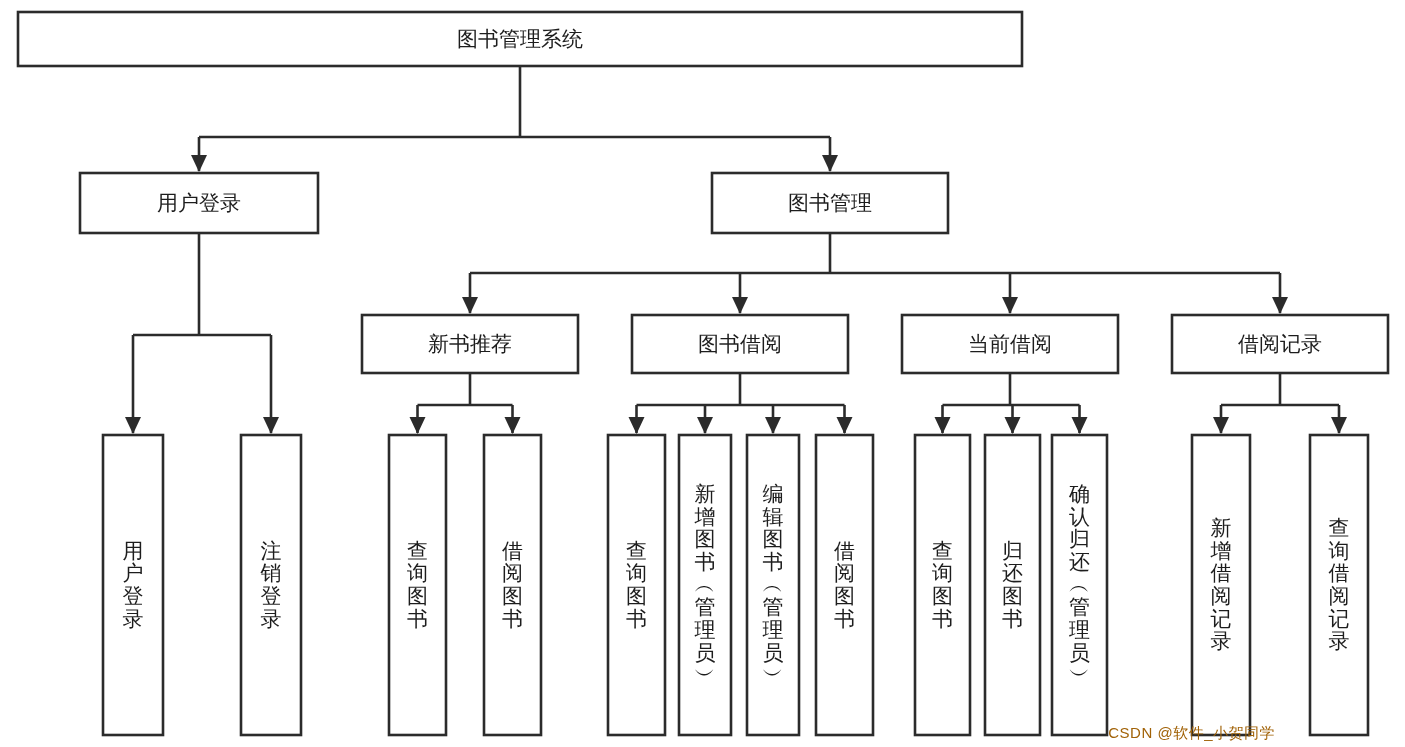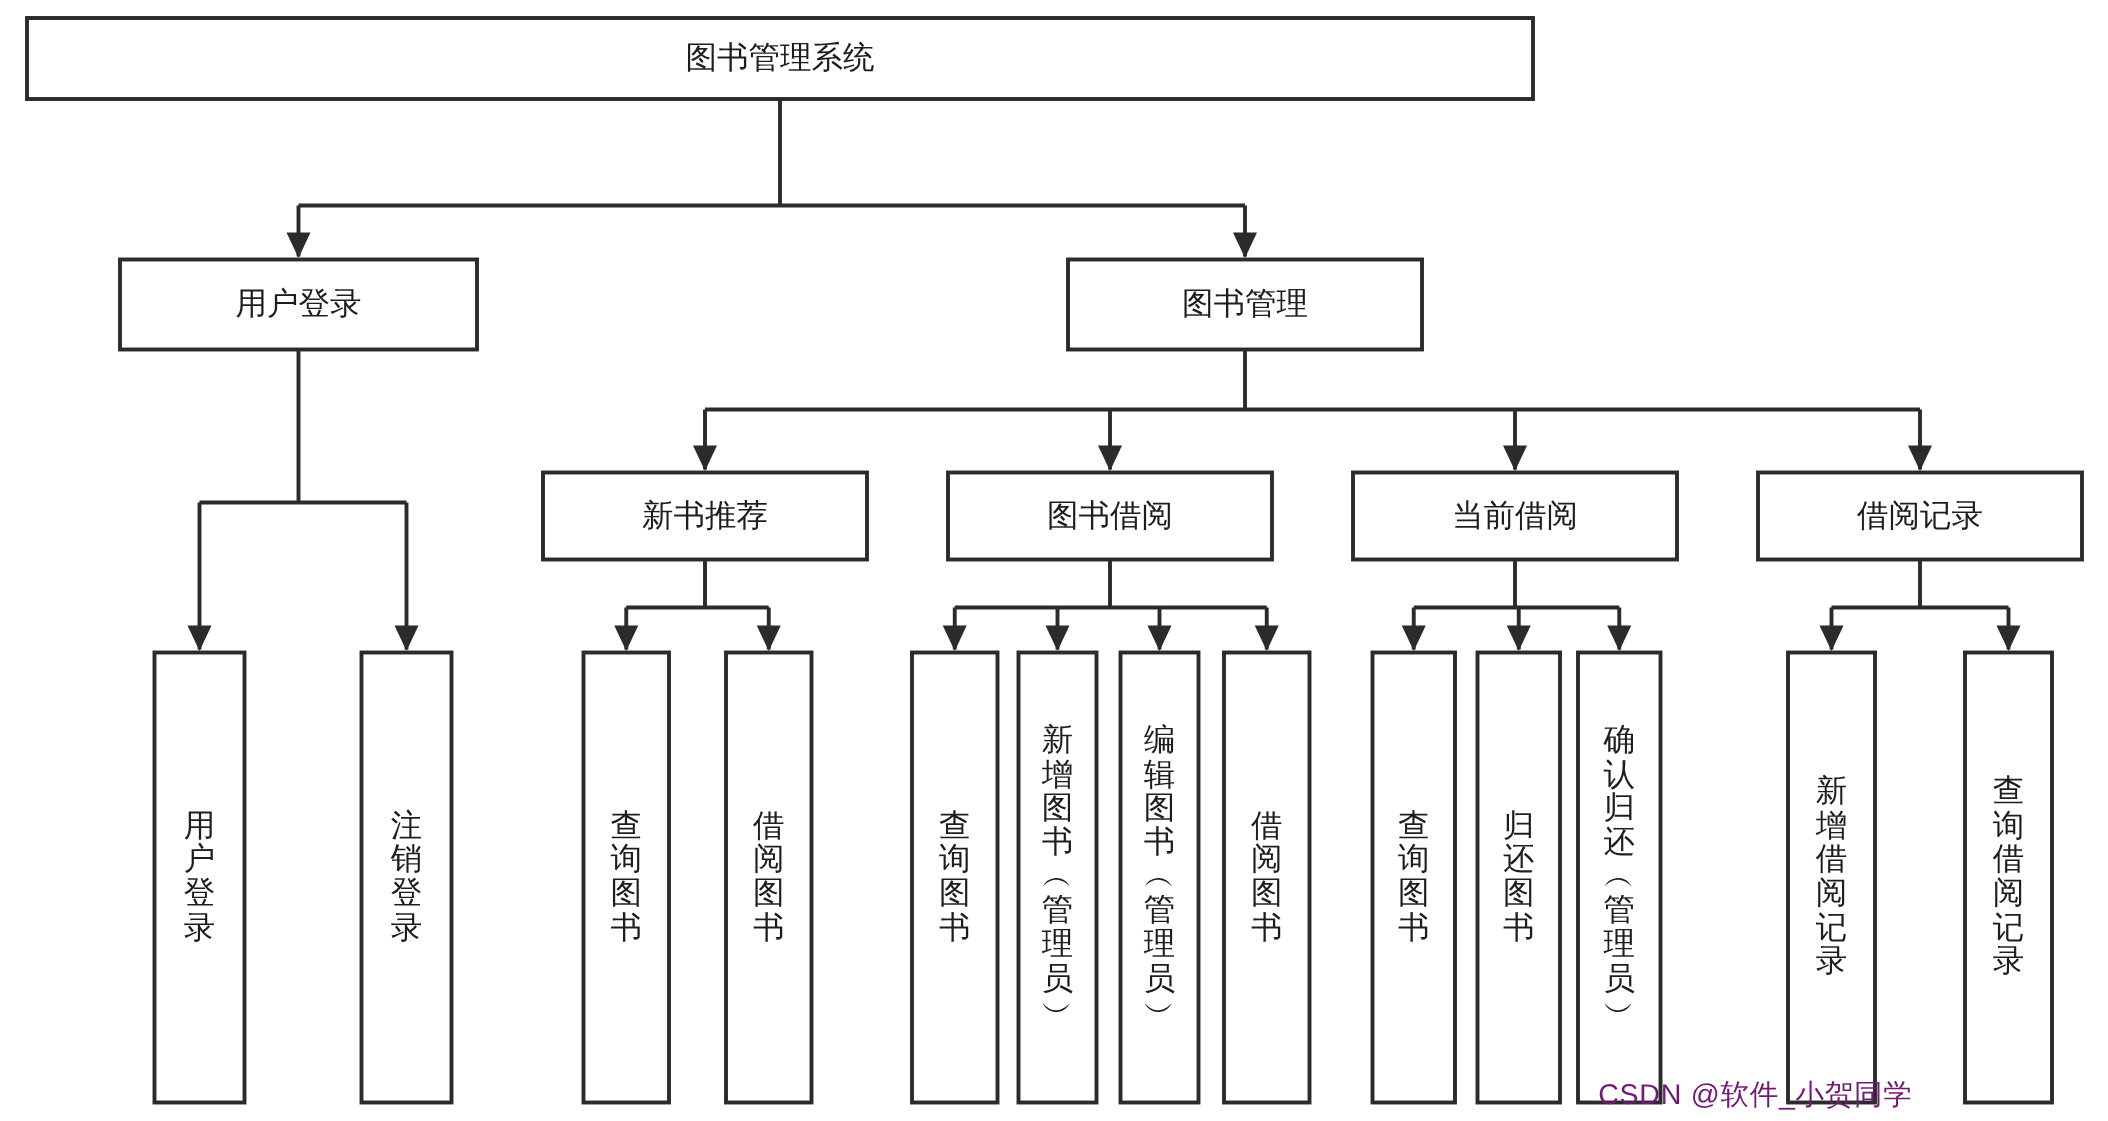--- a/index.html
+++ b/index.html
@@ -66,22 +66,22 @@
     display: block;
   }
   .vlabel span.paren {
     transform: rotate(90deg);
   }
   .watermark {
     position: absolute;
     right: 8px;
     bottom: 4px;
     font-family: "Liberation Sans", "DejaVu Sans", sans-serif;
-    font-size: 19px;
-    color: #701a75;
+    font-size: 15px;
+    color: #a16207;
     letter-spacing: 0.5px;
   }
 </style>
 </head>
 <body>
 
 <div id="diagram-root">
   <svg id="flow" viewBox="0 0 1405 747" xmlns="http://www.w3.org/2000/svg">
     <g id="connectors">
         <line x1="520" y1="66" x2="520" y2="137" class="conn"></line>

